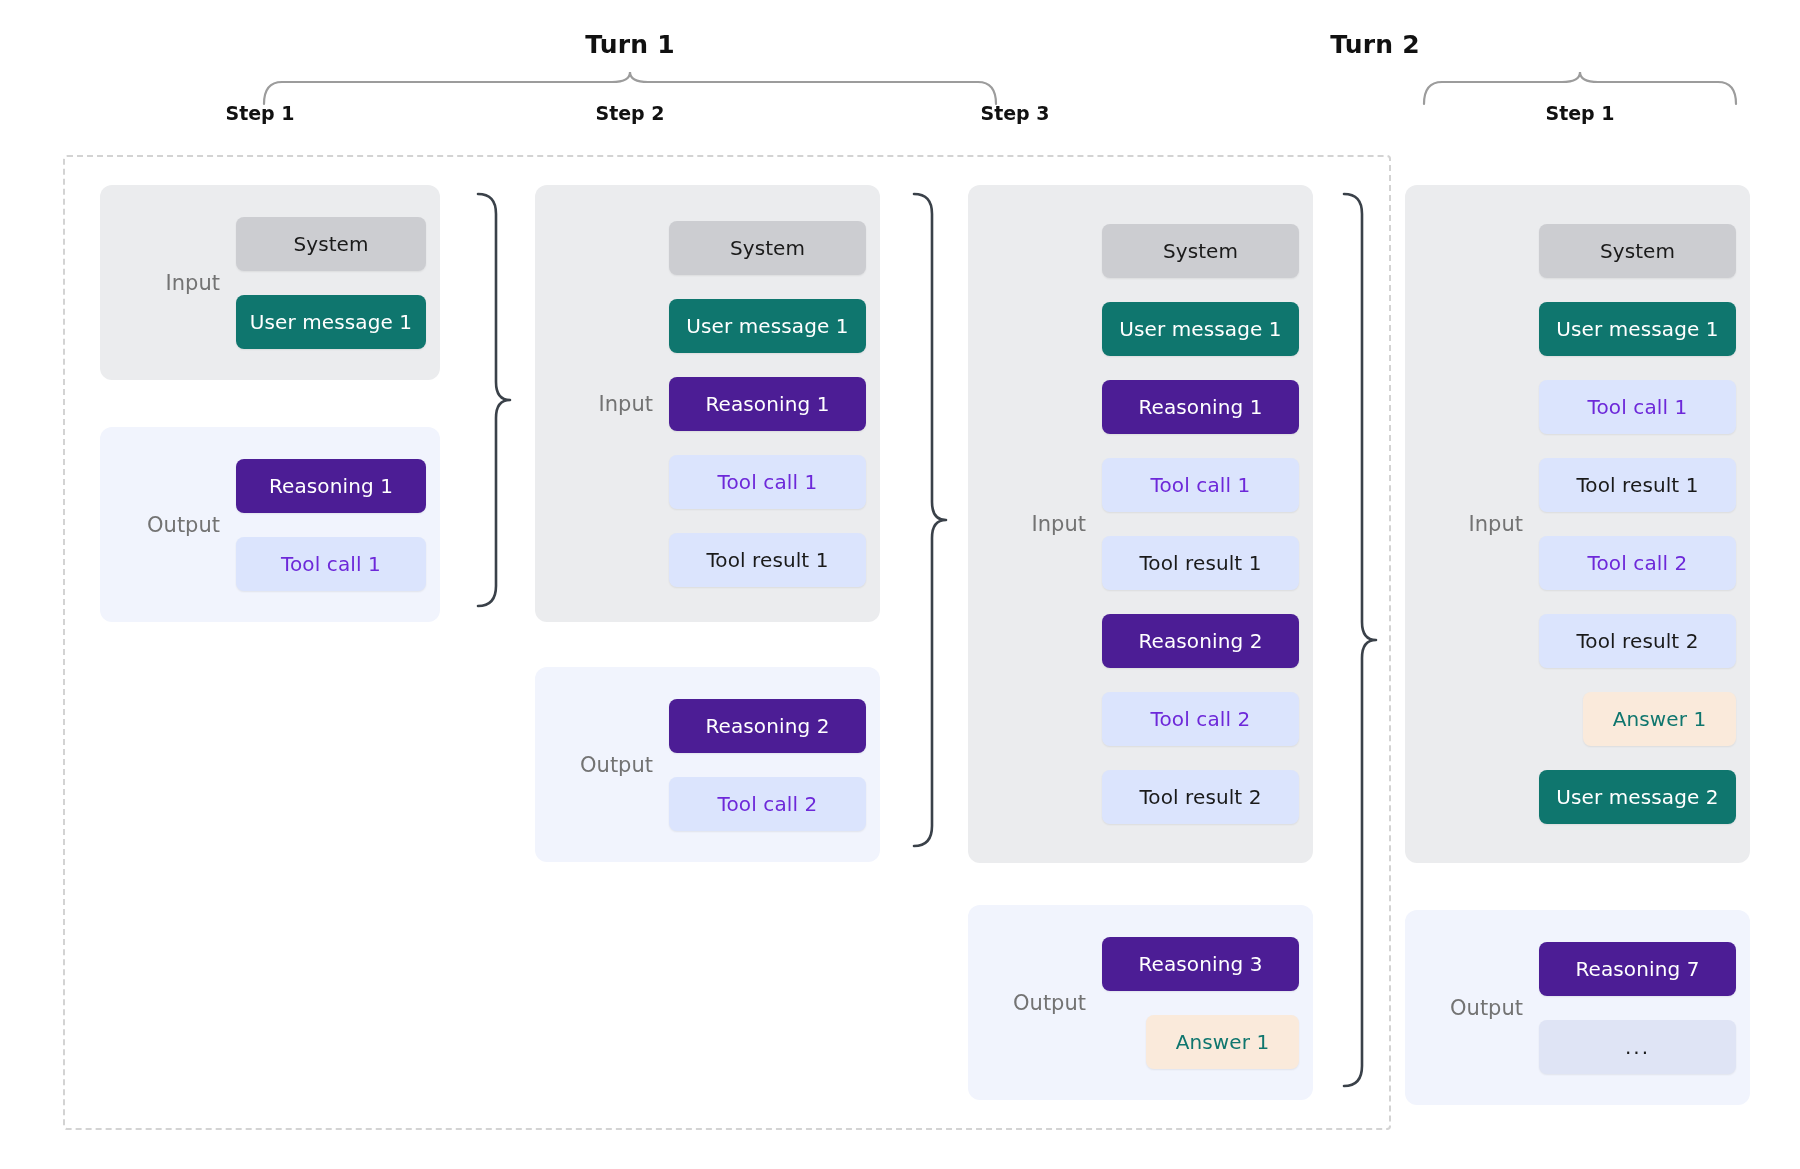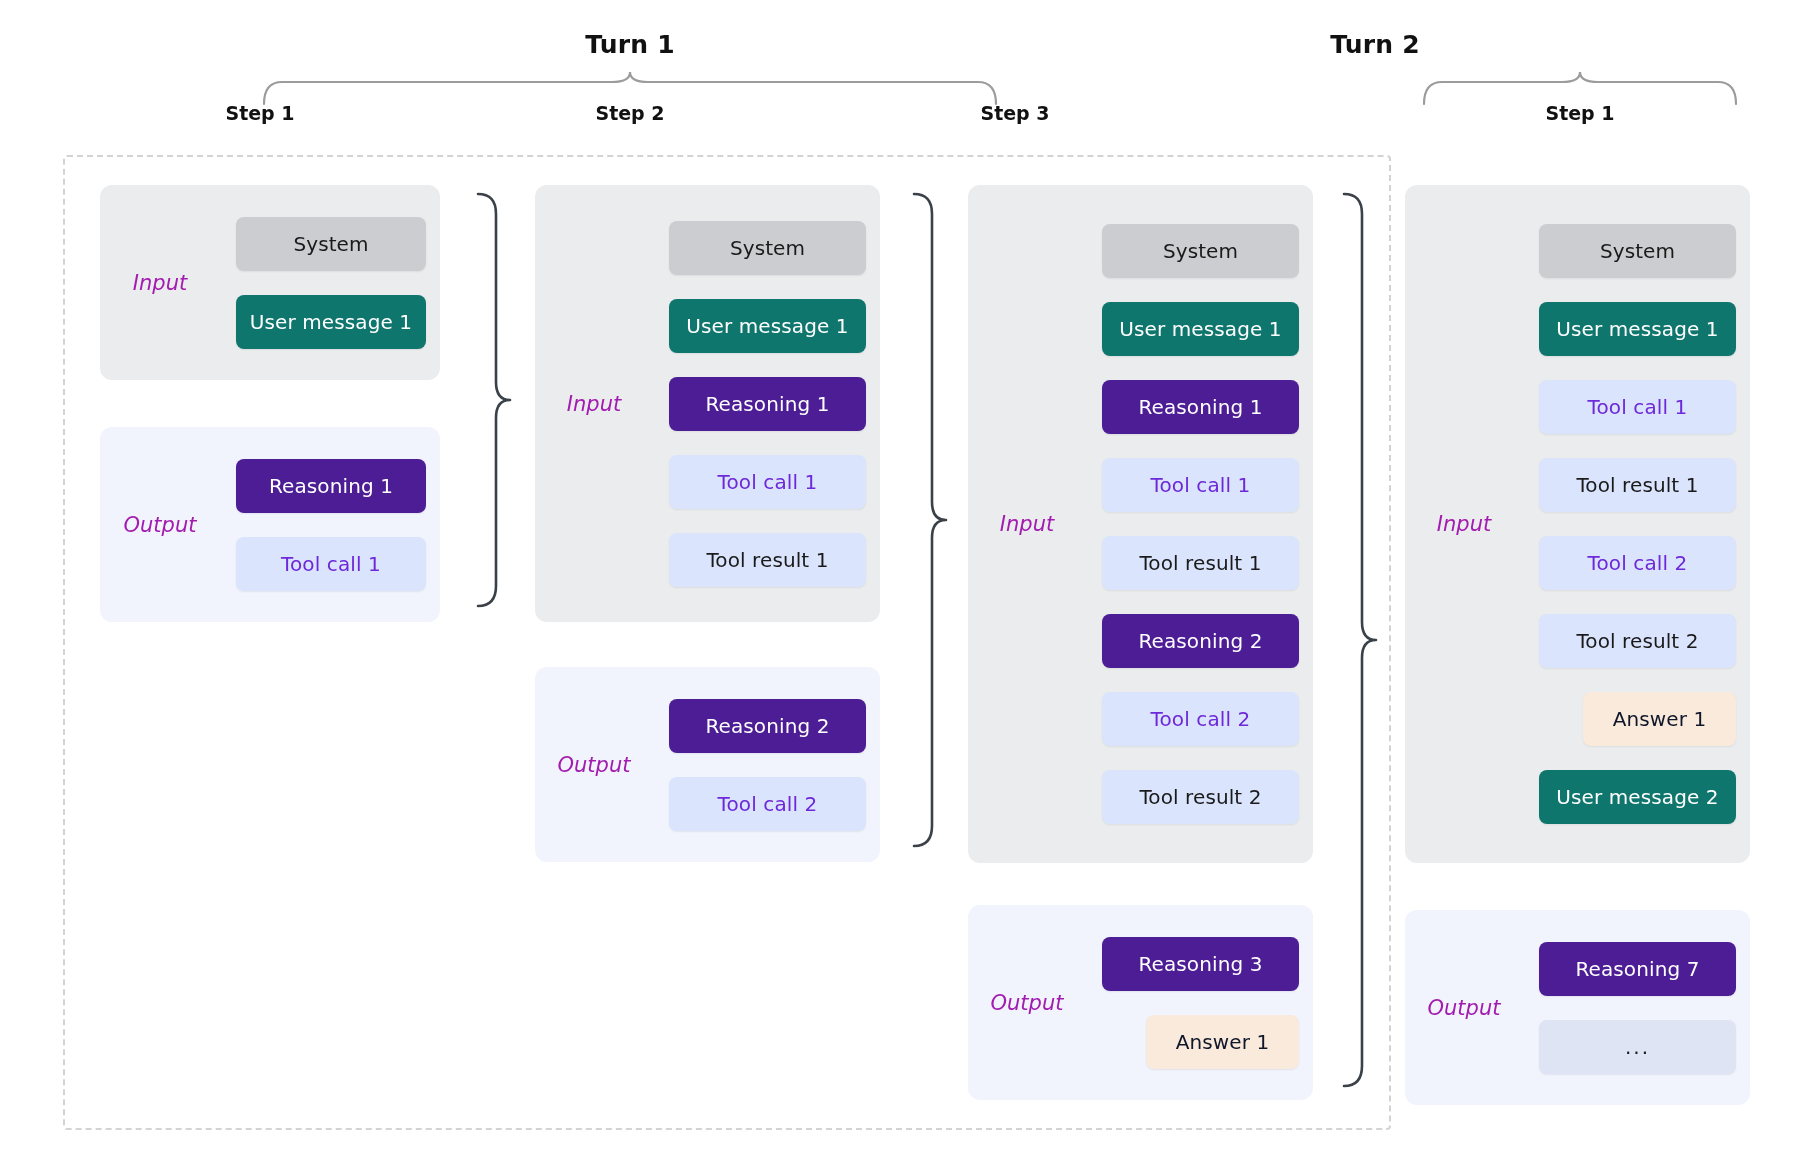--- a/index.html
+++ b/index.html
@@ -56,26 +56,25 @@
     box-sizing: border-box;
     border-radius: 12px;
     display: flex;
     align-items: center;
   }
   .panel.input  { background: #ebecee; }
   .panel.output { background: #f1f4fd; }
 
   .panel-label {
     font-size: 21px;
-    color: #a21caf;
+    color: #737373;
     white-space: nowrap;
-    text-align: center;
+    text-align: right;
     padding-right: 16px;
     flex: 0 0 auto;
-    font-style: italic;
   }
 
   .panel-stack {
     flex: 1 1 auto;
     display: flex;
     flex-direction: column;
     gap: 24px;
     padding-right: 14px;
   }
 
@@ -90,21 +89,21 @@
     letter-spacing: .1px;
     box-shadow: 0 1px 2px rgba(0,0,0,0.07);
     box-sizing: border-box;
     white-space: nowrap;
   }
   .chip.system      { background: #cccdd1; color: #1a1a1a; }
   .chip.user        { background: #0f766e; color: #ffffff; }
   .chip.reasoning   { background: #4c1d95; color: #ffffff; }
   .chip.toolcall    { background: #dbe4fd; color: #6d28d9; }
   .chip.toolresult  { background: #dbe4fd; color: #1a1a1a; }
-  .chip.answer      { background: #faeadb; color: #0f172a; margin-left: 44px; }
+  .chip.answer      { background: #faeadb; color: #0f766e; margin-left: 44px; }
   .chip.ellipsis    { background: #dfe4f5; color: #1a1a1a; font-size: 20px; letter-spacing: 2px; }
 
   
   .connector {
     position: absolute;
     pointer-events: none;
   }
 </style>
 </head>
 <body>

